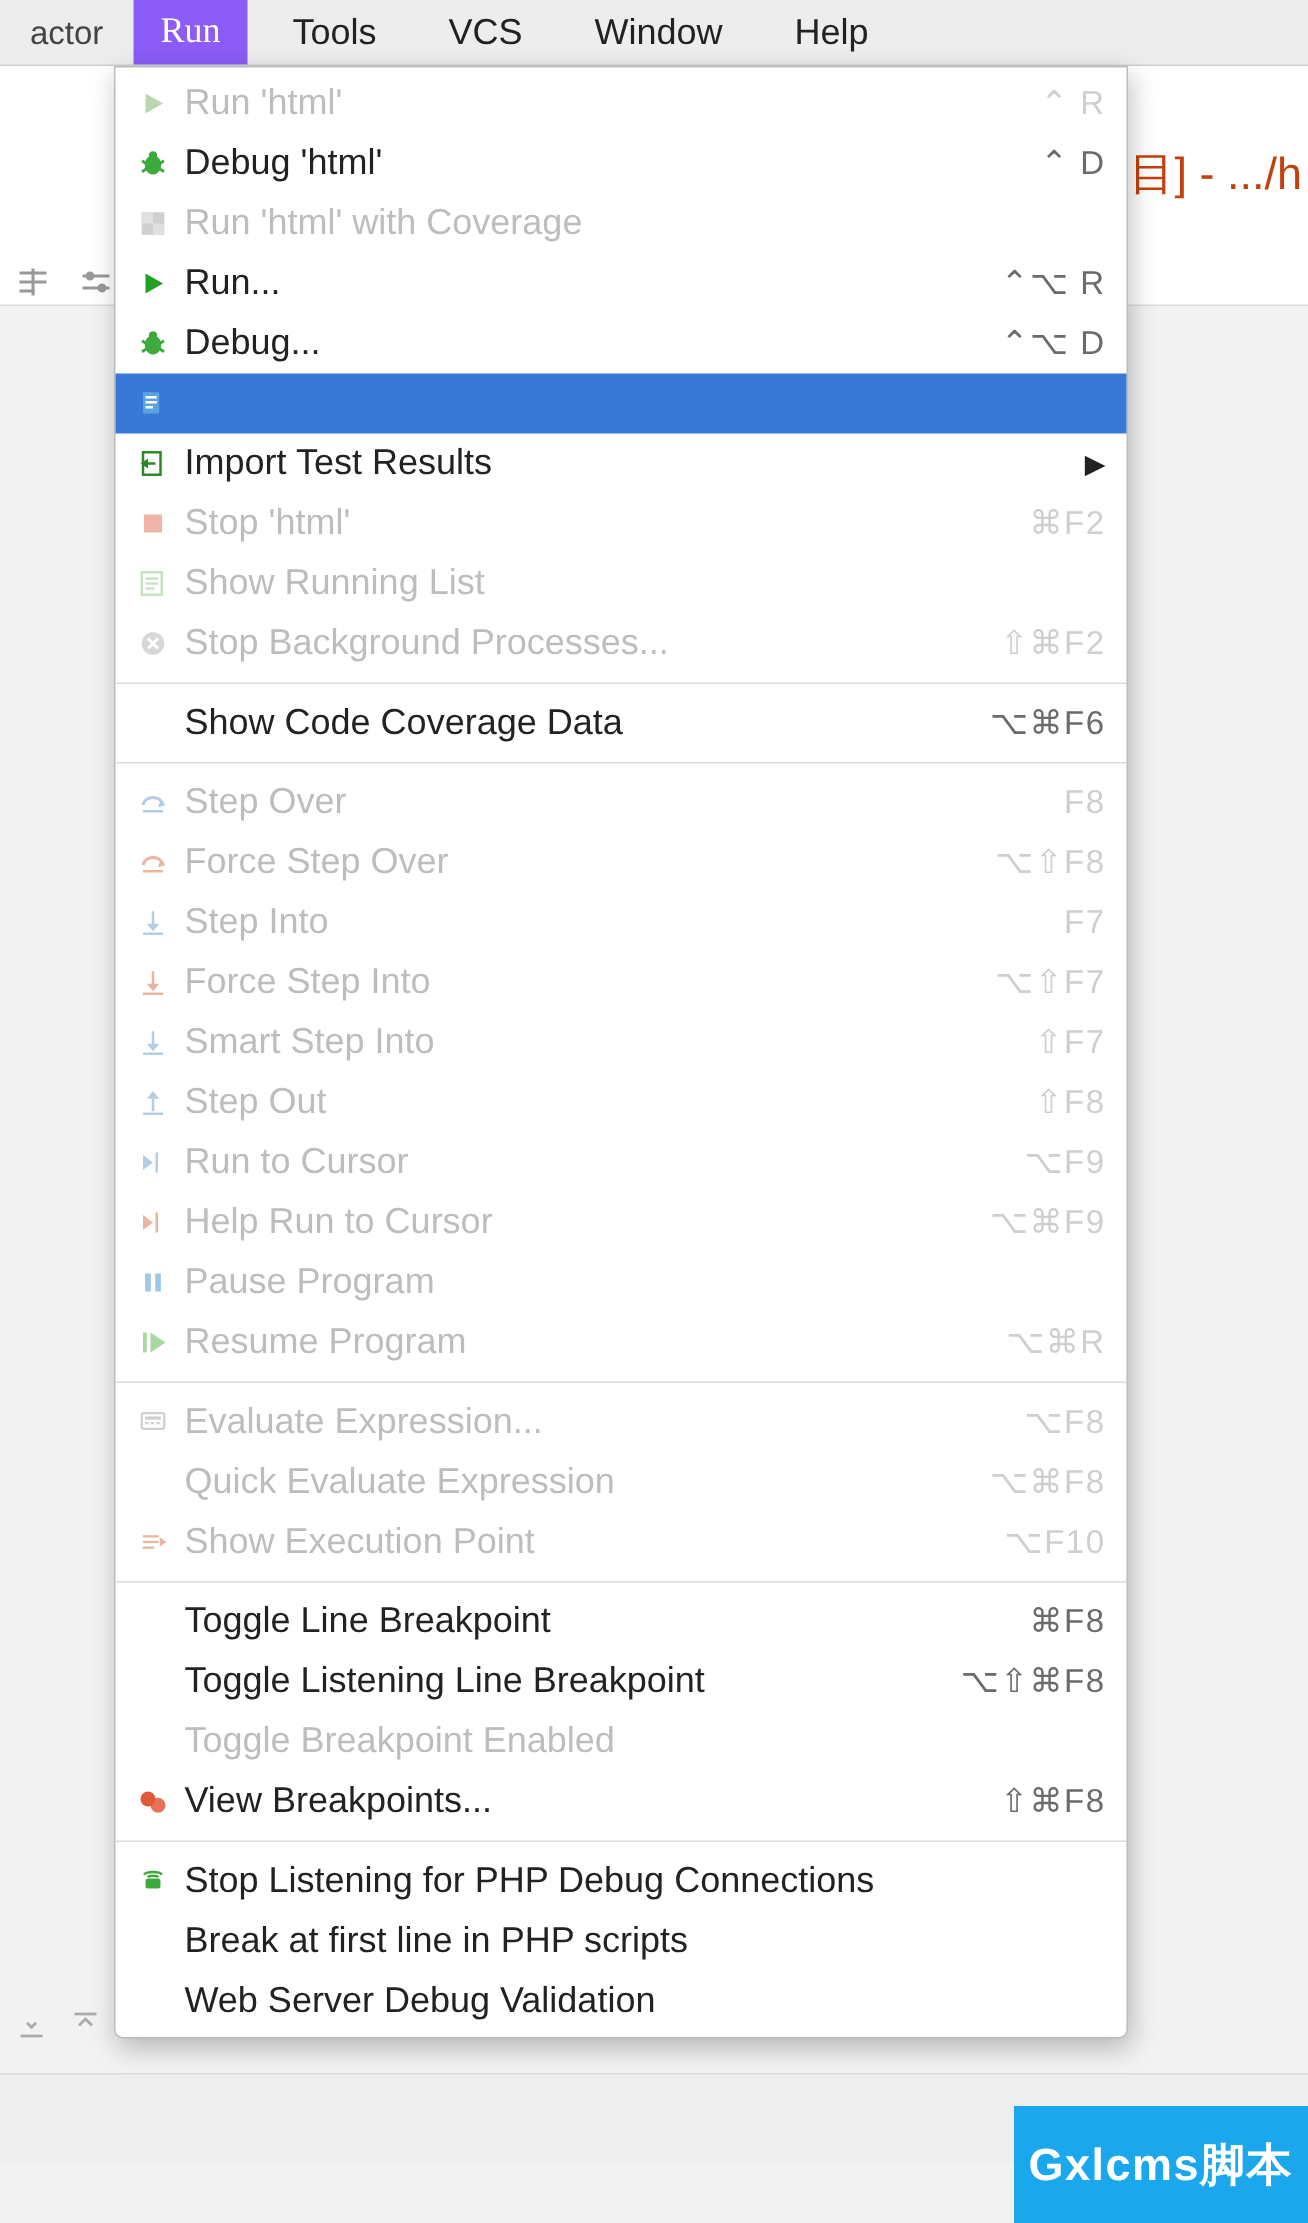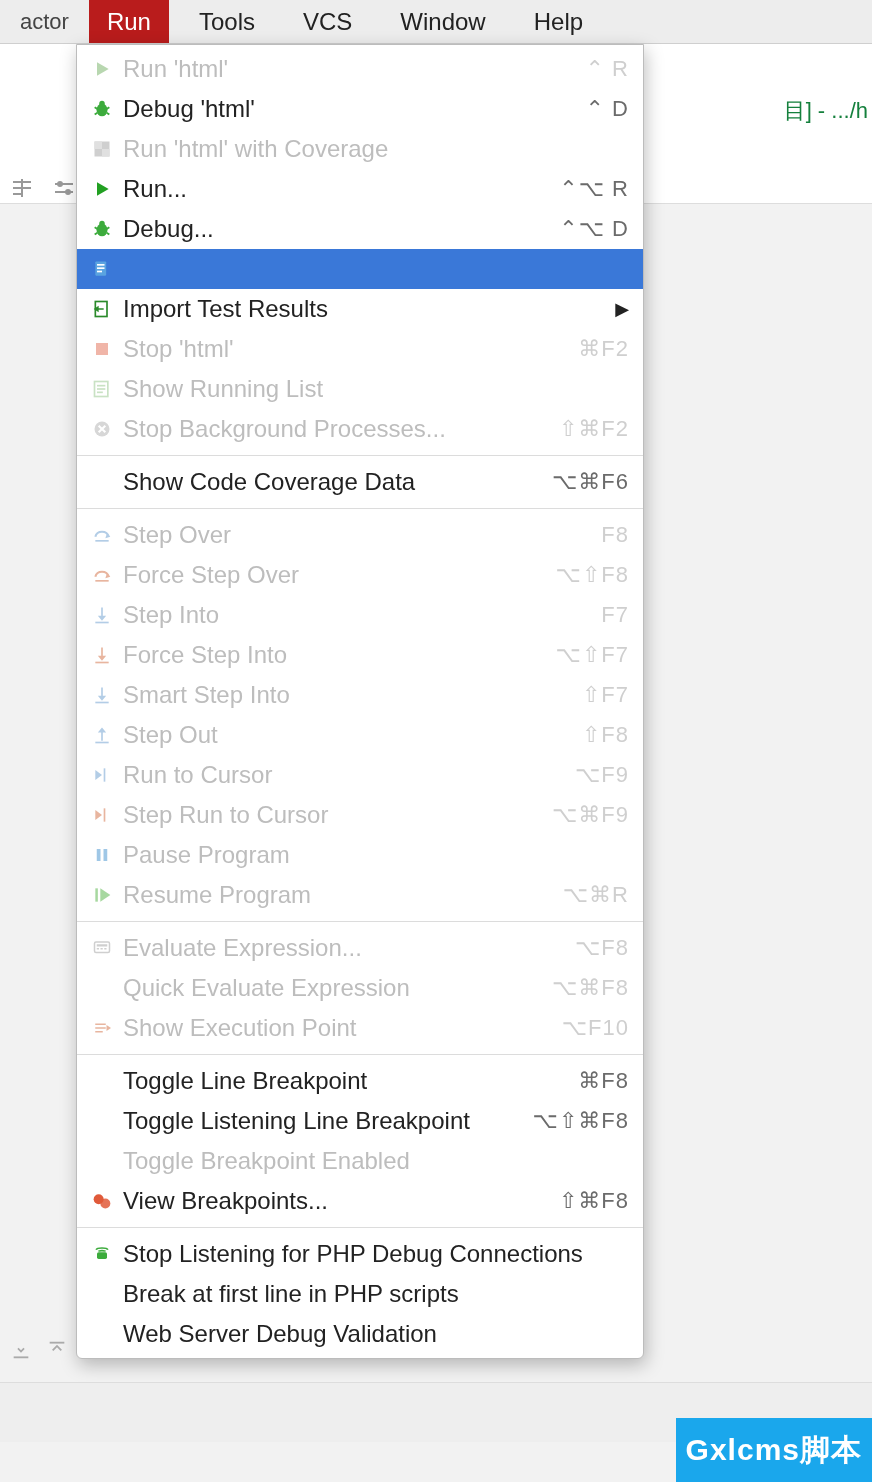--- a/index.html
+++ b/index.html
@@ -1,38 +1,38 @@
 <!DOCTYPE html>
 <html><head>
 <meta charset="utf-8">
 <style>
   * { box-sizing: border-box; margin: 0; padding: 0; }
   html, body { width: 872px; height: 1482px; font-family: -apple-system, "Helvetica Neue", Arial, sans-serif; background: #f2f2f2; overflow: hidden; }
   .menubar { height: 44px; background: #ededed; border-bottom: 1px solid #cfcfcf; display: flex; align-items: stretch; font-size: 24px; color: #222; }
   .menubar-item { padding: 0 18px; display: flex; align-items: center; margin-left: 12px; }
-  .menubar-item.active { background: #b91c1c; color: #fff; }
+  .menubar-item.active { background: #8b5cf6; color: #fff; font-family: Liberation Serif, serif; }
   .menubar-trail { padding: 0 8px; display:flex; align-items:center; color:#444; font-size:22px; }
   .under-bar { height: 160px; background: #fff; border-bottom: 1px solid #ddd; position: relative; }
-  .top-right-tab { position:absolute; top:52px; right:4px; font-size:22px; color:#15803d; }
+  .top-right-tab { position:absolute; top:52px; right:4px; font-size:30px; color:#c2410c; }
   .toolbar-icons { position:absolute; top:132px; left:10px; display:flex; gap:18px; }
   .tb-icon { width:24px; height:24px; color:#888; }
-  .dropdown { position: absolute; top: 44px; left: 76px; width: 568px; background: #fff; border: 1px solid #bcbcbc; box-shadow: 2px 6px 18px rgba(0,0,0,0.25); border-radius: 0 0 6px 6px; padding: 4px 0; }
+  .dropdown { position: absolute; top: 44px; left: 76px; width: 676px; background: #fff; border: 1px solid #bcbcbc; box-shadow: 2px 6px 18px rgba(0,0,0,0.25); border-radius: 0 0 6px 6px; padding: 4px 0; }
   .mi { display: flex; align-items: center; height: 40px; padding: 0 14px 0 10px; font-size: 24px; color: #222; }
   .mi.disabled { color: #bdbdbd; }
   .mi.highlight { background: #3a78d8; color: #fff; }
   .mi .icon { width: 30px; height: 24px; display: flex; align-items: center; justify-content: center; flex-shrink: 0; margin-right: 6px; }
   .mi .lbl { flex: 1; white-space: nowrap; text-align: left; }
   .mi .short { font-size: 22px; color: #6b6b6b; white-space: nowrap; letter-spacing: 1px; }
   .mi.disabled .short { color: #cfcfcf; }
   .mi .sub { width: 18px; text-align: right; color: #222; font-size: 18px; }
   .sep { height: 1px; background: #dcdcdc; margin: 6px 0; }
   .no-icon-pad .lbl { margin-left: 0; }
   .bottom-bar { position:absolute; bottom:112px; left:0; width:76px; height:40px; display:flex; align-items:center; gap:14px; padding-left:10px; }
   .footer-strip { position:absolute; bottom:40px; left:0; right:0; height:60px; background:#eee; border-top:1px solid #ddd; }
-  .watermark { position:absolute; bottom:0; right:0; height:64px; padding:22px 10px; background:#1aa7ec; color:#fff; font-size:30px; font-weight:700; display:flex; align-items:center; letter-spacing:1px; }
+  .watermark { position:absolute; bottom:0; right:0; height:78px; padding:22px 10px; background:#1aa7ec; color:#fff; font-size:30px; font-weight:700; display:flex; align-items:center; letter-spacing:1px; }
   svg { display:block; }
 </style>
 </head>
 <body>
 
 <div class="menubar">
   <div class="menubar-item menubar-trail">actor</div>
   <div class="menubar-item active">Run</div>
   <div class="menubar-item">Tools</div>
   <div class="menubar-item">VCS</div>
@@ -239,21 +239,21 @@
       <span class="lbl">Run to Cursor</span>
       <span class="short">⌥F9</span>
     </div>
     <div class="mi disabled">
       <span class="icon">
         <svg width="22" height="20" viewBox="0 0 24 24">
           <path fill="#e8b59f" d="M4 6l8 6-8 6z"></path>
           <rect x="14" y="4" width="2" height="16" fill="#e8b59f"></rect>
         </svg>
       </span>
-      <span class="lbl">Step Run to Cursor</span>
+      <span class="lbl">Help Run to Cursor</span>
       <span class="short">⌥⌘F9</span>
     </div>
     <div class="mi disabled">
       <span class="icon">
         <svg width="18" height="18" viewBox="0 0 24 24">
           <rect x="5" y="4" width="5" height="16" fill="#9fc7e6"></rect>
           <rect x="14" y="4" width="5" height="16" fill="#9fc7e6"></rect>
         </svg>
       </span>
       <span class="lbl">Pause Program</span>

